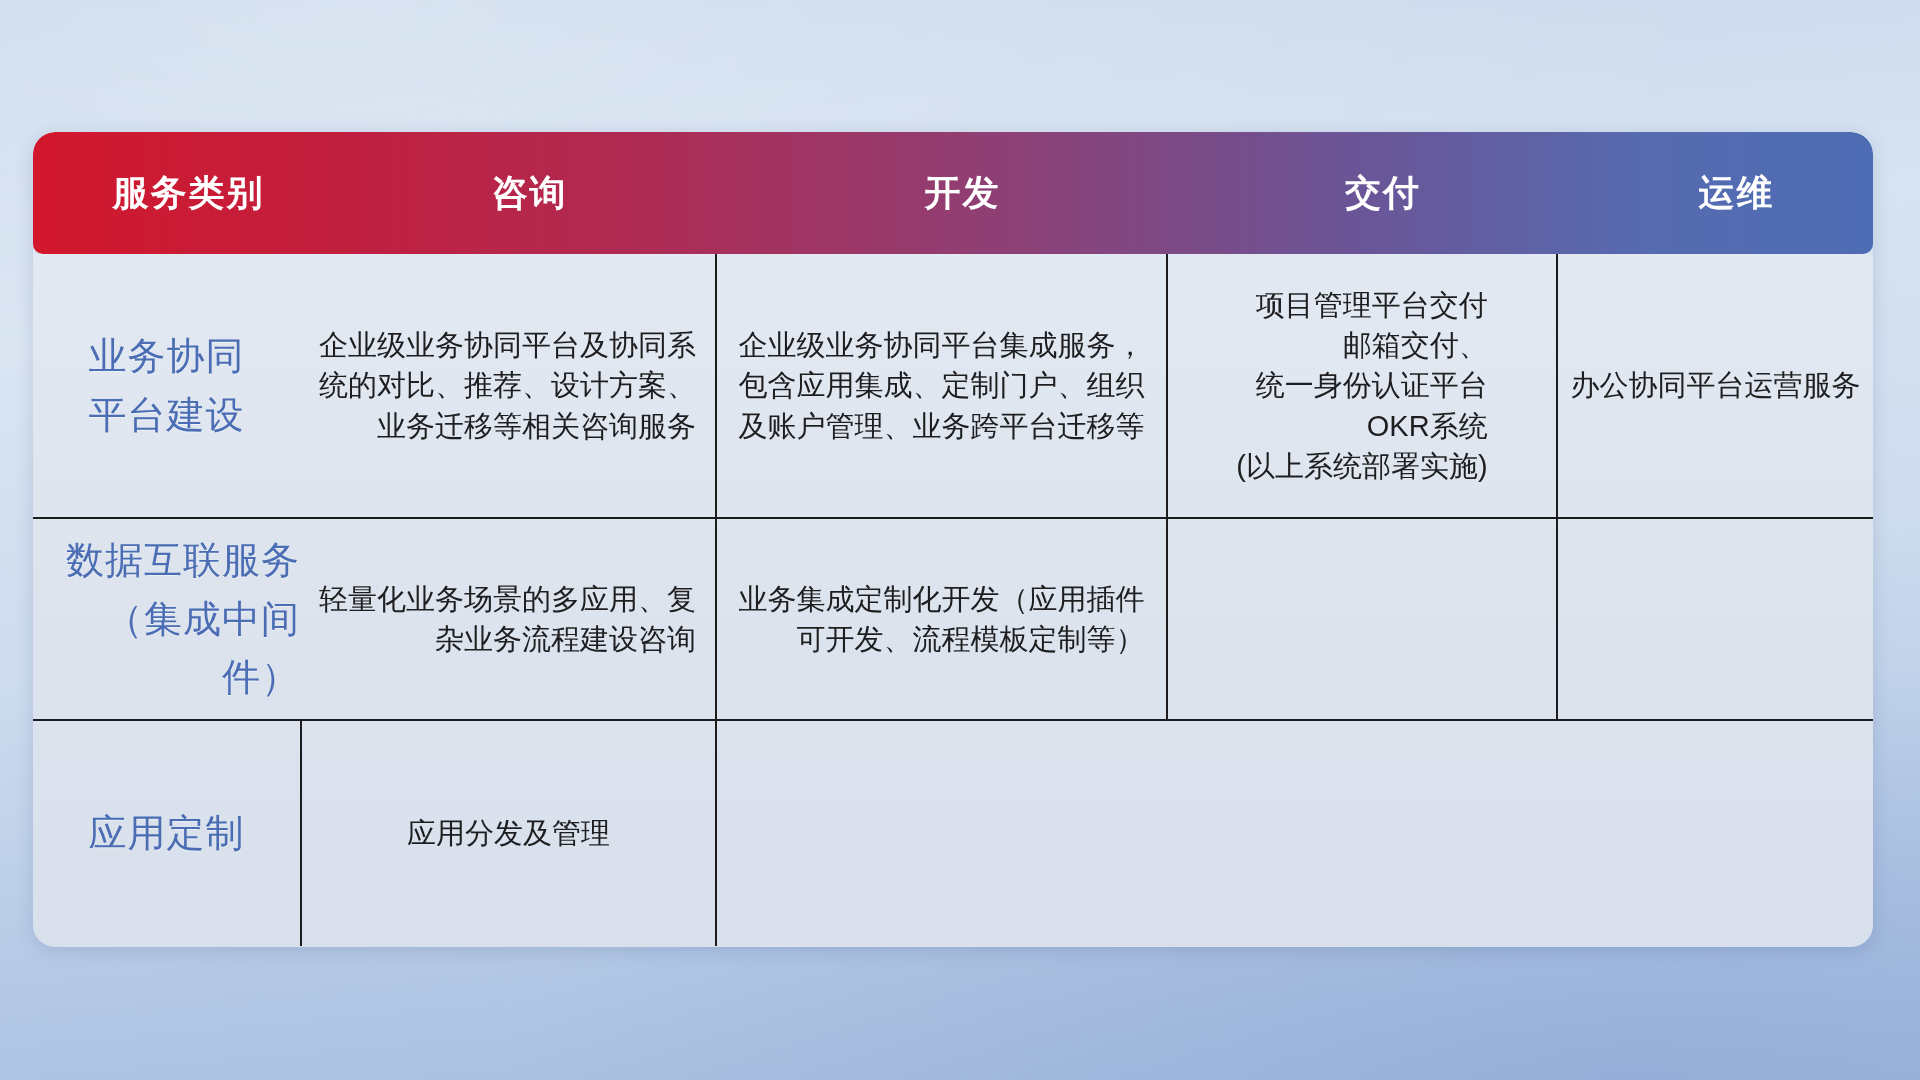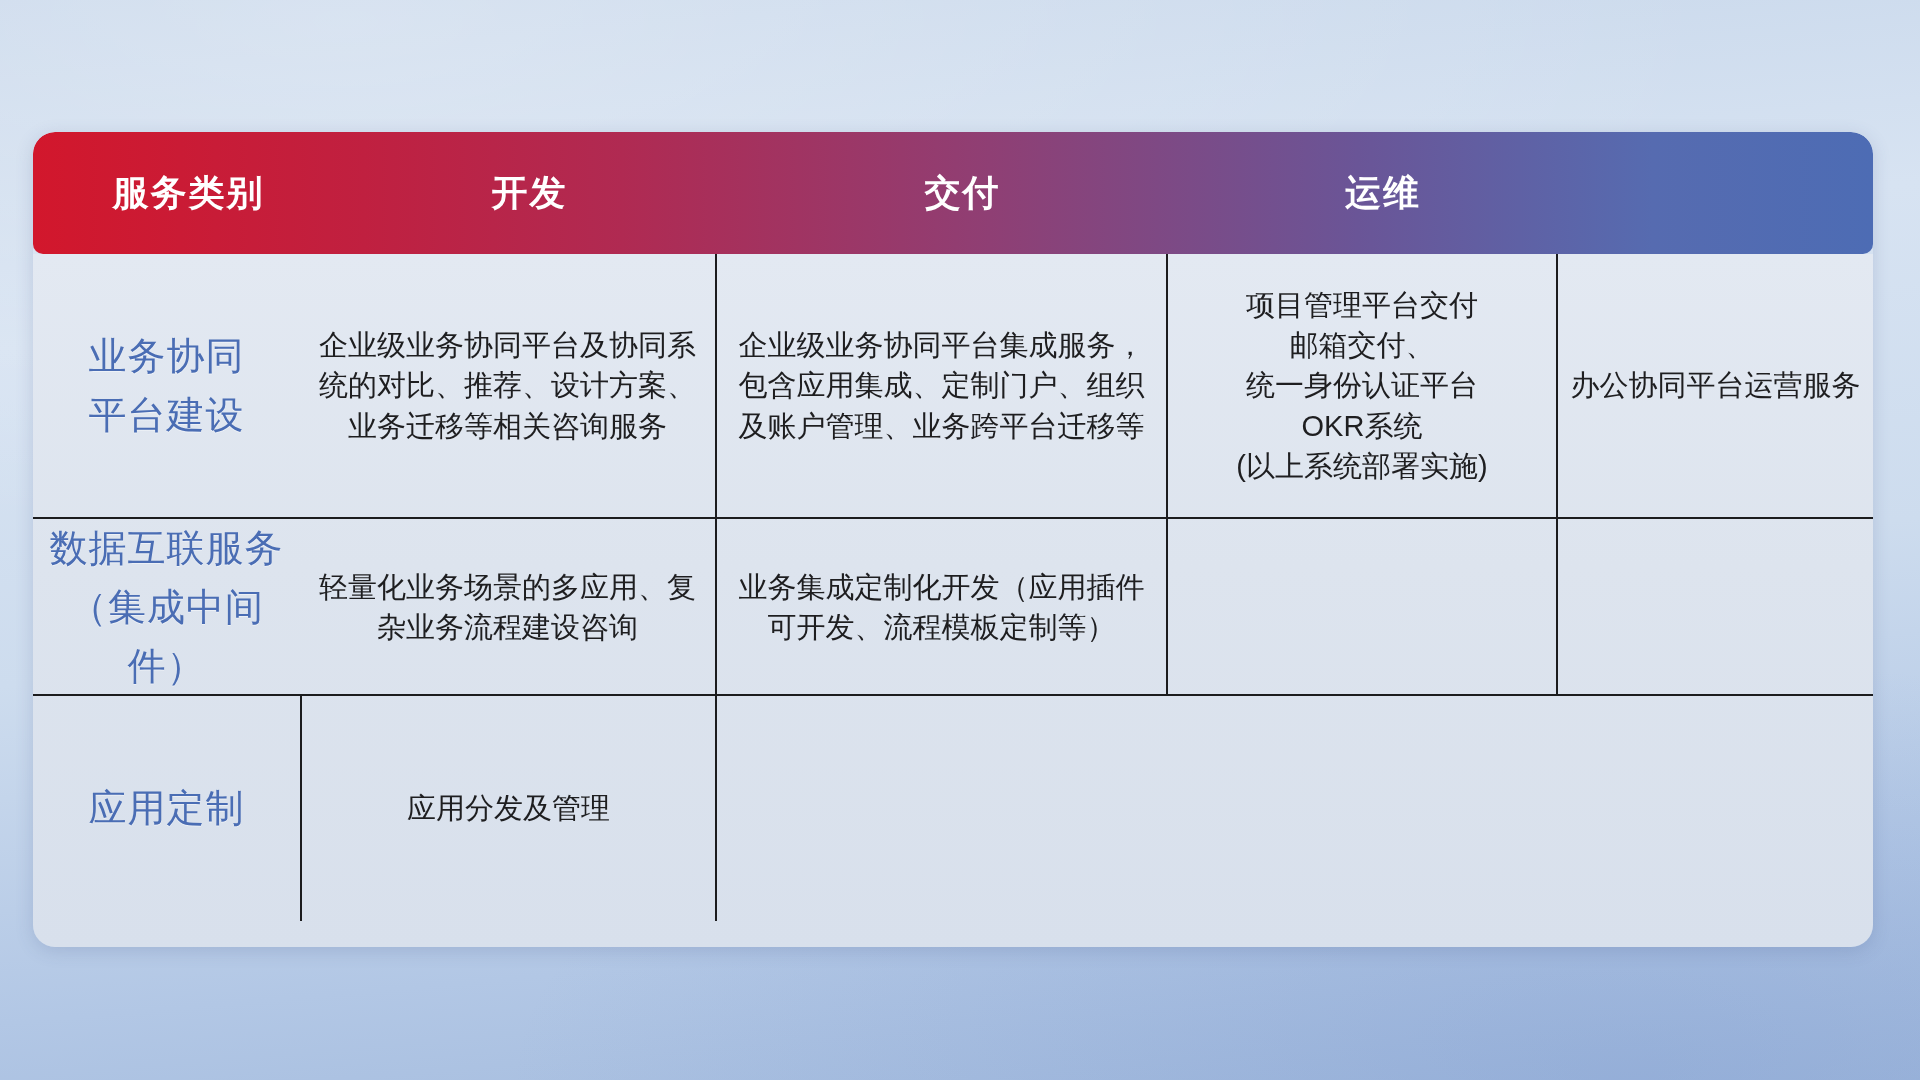--- a/index.html
+++ b/index.html
@@ -40,26 +40,26 @@
     margin-left: 44px;
   }
 
   .tbody {
     height: 693px;
     background: linear-gradient(180deg, #e3e9f2 0%, #dde4ee 45%, #d8e0ec 100%);
   }
   .tr { border-top: 0; }
   .tr + .tr { border-top: 2px solid #1c1c1e; }
   .tr-1 { height: 263px; }
-  .tr-2 { height: 177px; }
+  .tr-2 { height: 202px; }
   .tr-3 { height: 227px; }
 
   .td {
     display: flex; align-items: center; justify-content: center;
-    text-align: center;
+    text-align: right;
     white-space: pre-line;
     color: #1e1e20;
     font-size: 29px;
     line-height: 1.38;
     padding: 6px 10px;
   }
   .td.vline { border-left: 2px solid #1c1c1e; }
 
   .td.category {
     color: #4a6db4;
@@ -71,20 +71,21 @@
     padding: 0;
   }
 </style>
 </head>
 <body>
 
 <div class="table-wrap">
 
   <div class="thead grid-row">
     <div class="th">服务类别</div>
+    <div class="th">咨询</div>
     <div class="th">开发</div>
     <div class="th">交付</div>
     <div class="th">运维</div>
   </div>
 
   <div class="tbody">
 
     <div class="tr tr-1 grid-row">
       <div class="td category">业务协同
 平台建设</div>

